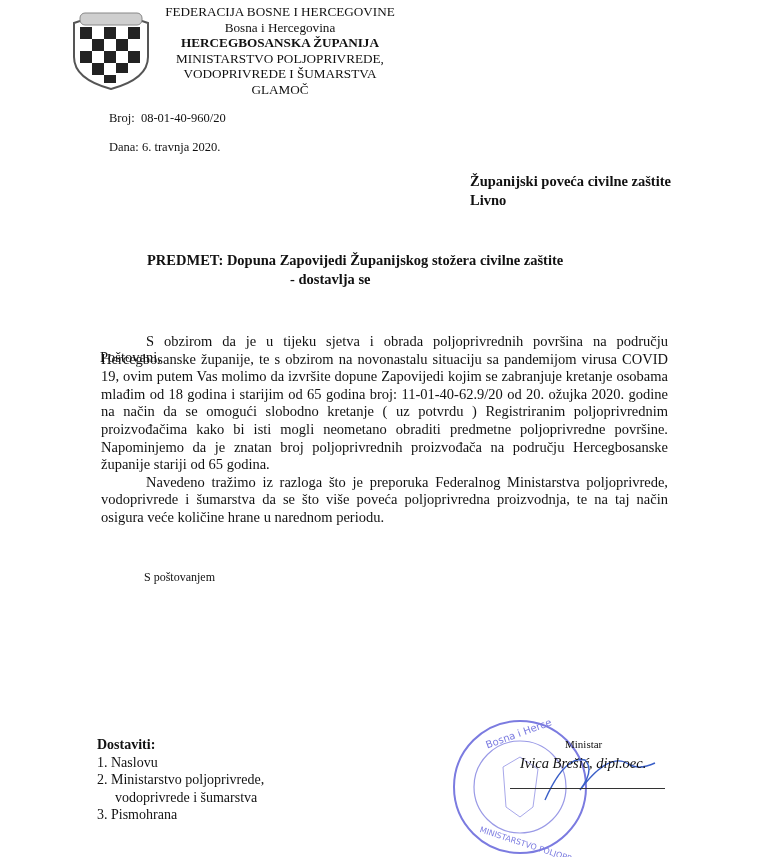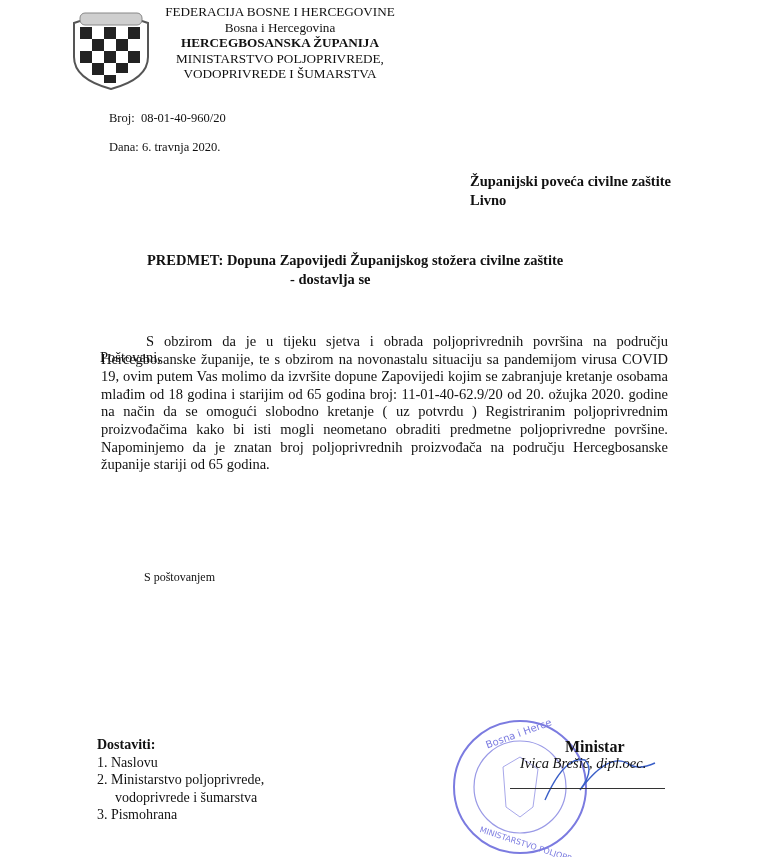--- a/index.html
+++ b/index.html
@@ -14,21 +14,21 @@
   .subj { left:147px; top:251px; font-weight:bold; font-size:14.5px; line-height:19px; }
   .subj .l2 { padding-left:143px; }
   .greet { left:100px; top:305px; font-size:14.5px;margin-top:44px; }
   .body { left:101px; top:333px; width:567px; font-size:14.5px; line-height:17.6px; text-align:justify; }
   .body p { margin:0; text-indent:45px; }
   .close { left:144px; top:570px; font-size:12px; }
   .dist { left:97px; top:736px; font-size:14px; line-height:17.6px; }
   .dist .t { font-weight:bold; }
   .dist .ind { padding-left:18px; }
   .stamp { left:448px; top:717px; width:170px; height:140px; }
-  .sig-title { left:565px; top:738px; font-weight:bold; font-size:16px; }
+  .sig-title { left:565px; top:738px; font-weight:normal; font-size:11px; }
   .sig-name { left:520px; top:755px; font-style:italic; font-size:14.5px; }
   .sig-line { left:510px; top:788px; width:155px; height:1px; background:#333; }
   .sig-scrawl { left:540px; top:745px; width:120px; height:60px; }
 </style>
 </head>
 <body>
 
 <svg class="abs crest" viewBox="0 0 86 86">
   <path d="M6 18 Q43 4 80 18 L80 52 Q80 74 43 84 Q6 74 6 52 Z" fill="#fff" stroke="#555" stroke-width="2"></path>
   <rect x="12" y="8" width="62" height="12" rx="5" fill="#cfcfcf" stroke="#888"></rect>
@@ -46,20 +46,21 @@
     <rect x="36" y="70" width="12" height="8"></rect>
   </g>
 </svg>
 
 <div class="abs hdr">
   <div>FEDERACIJA BOSNE I HERCEGOVINE</div>
   <div>Bosna i Hercegovina</div>
   <div class="b">HERCEGBOSANSKA ŽUPANIJA</div>
   <div>MINISTARSTVO POLJOPRIVREDE,</div>
   <div>VODOPRIVREDE I ŠUMARSTVA</div>
+  <div>GLAMOČ</div>
 </div>
 
 <div class="abs meta" style="left:109px;top:111px;">
   <span>Broj:</span>&nbsp;
   <span>08-01-40-960/20</span>
 </div>
 <div class="abs meta" style="left:109px;top:140px;">
   <span>Dana:</span>
   <span>6. travnja 2020.</span>
 </div>
@@ -72,20 +73,21 @@
 <div class="abs subj">
   <div><span>PREDMET:</span>
        <span>Dopuna Zapovijedi Županijskog stožera civilne zaštite</span></div>
   <div class="l2">- dostavlja se</div>
 </div>
 
 <div class="abs greet">Poštovani,</div>
 
 <div class="abs body">
   <p>S obzirom da je u tijeku sjetva i obrada poljoprivrednih površina na području Hercegbosanske županije, te s obzirom na novonastalu situaciju sa pandemijom virusa COVID 19, ovim putem Vas molimo da izvršite dopune Zapovijedi kojim se zabranjuje kretanje osobama mlađim od 18 godina i starijim od 65 godina broj: 11-01-40-62.9/20 od 20. ožujka 2020. godine na način da se omogući slobodno kretanje ( uz potvrdu )  Registriranim poljoprivrednim proizvođačima kako bi isti mogli neometano obraditi predmetne poljoprivredne površine. Napominjemo da je znatan broj poljoprivrednih proizvođača na području Hercegbosanske županije stariji od 65 godina.</p>
+  <p>Navedeno tražimo iz razloga što je preporuka Federalnog Ministarstva poljoprivrede, vodoprivrede i šumarstva da se što više poveća poljoprivredna proizvodnja, te na taj način osigura veće količine hrane u narednom periodu.</p>
 </div>
 
 <div class="abs close">S poštovanjem</div>
 
 <div class="abs dist">
   <div class="t">Dostaviti:</div>
   <div>1. Naslovu</div>
   <div>2. Ministarstvo poljoprivrede,</div>
   <div class="ind">vodoprivrede i šumarstva</div>
   <div>3. Pismohrana</div>

